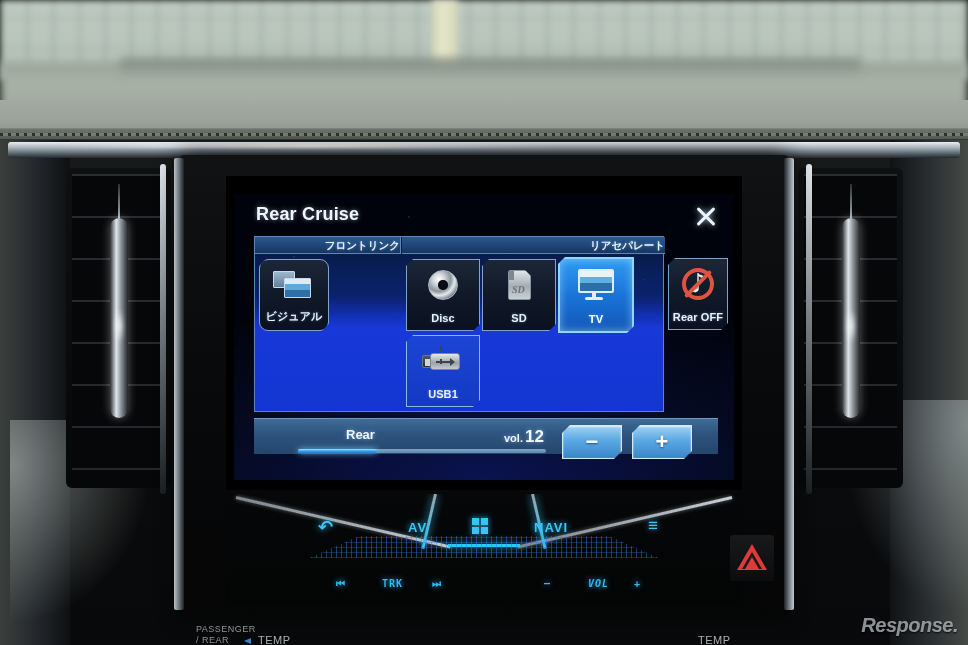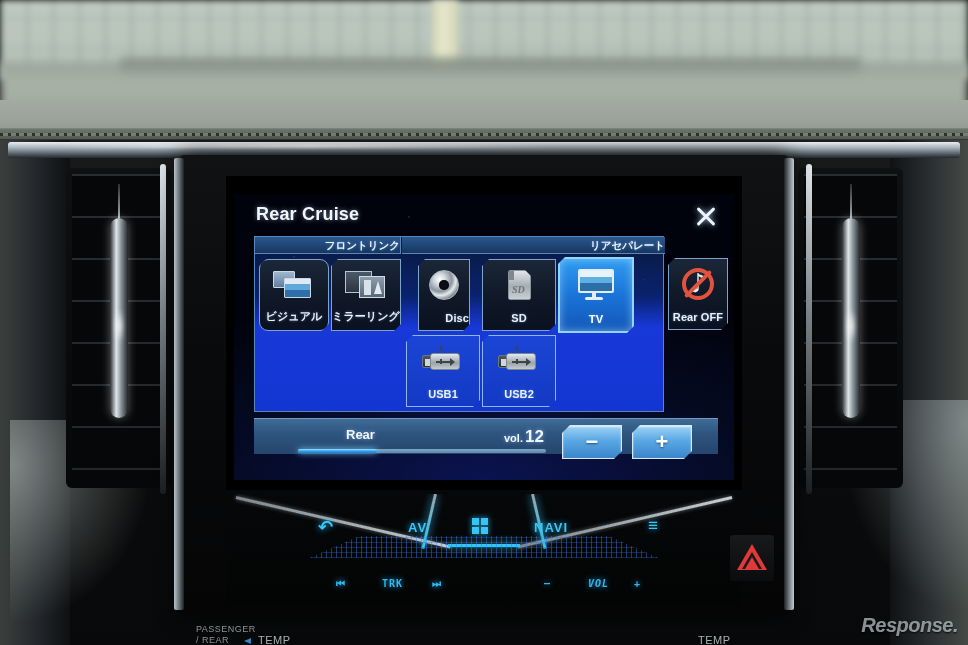--- a/index.html
+++ b/index.html
@@ -517,29 +517,22 @@
         <div class="ghead rear">リアセパレート</div>
 
         <div class="btn" style="left:4px; top:22px; width:70px; height:72px;border-radius:9px;">
           <div class="ic ic-visual">
             <div class="a"></div>
               <div class="b"></div>
           </div>
           <div class="lbl jp">ビジュアル</div>
         </div>
 
-        <div class="btn" style="left:76px; top:22px; width:70px; height:72px;">
-          <div class="ic ic-mirror">
-            <div class="m1"></div>
-              <div class="m2"></div>
-          </div>
-          <div class="lbl jp">ミラーリング</div>
-        </div>
-
-        <div class="btn" style="left:163px; top:22px; width:52px; height:72px;text-align:right;">
+
+        <div class="btn" style="left:151px; top:22px; width:74px; height:72px;">
           <div class="ic ic-disc">
             <div class="d"></div>
               <div class="h"></div>
           </div>
           <div class="lbl">Disc</div>
         </div>
 
         <div class="btn" style="left:227px; top:22px; width:74px; height:72px;">
           <div class="ic ic-sd">
             <div class="card"></div>
@@ -561,30 +554,20 @@
           <div class="ic ic-usb">
             <div class="cap"></div>
               <div class="body"></div>
             <div class="trid"></div>
               <div class="p1"></div>
               <div class="p2"></div>
           </div>
           <div class="lbl">USB1</div>
         </div>
 
-        <div class="btn onblue" style="left:227px; top:98px; width:74px; height:72px;">
-          <div class="ic ic-usb">
-            <div class="cap"></div>
-              <div class="body"></div>
-            <div class="trid"></div>
-              <div class="p1"></div>
-              <div class="p2"></div>
-          </div>
-          <div class="lbl">USB2</div>
-        </div>
       </div>
 
       <div class="btn" style="left:434px; top:64px; width:60px; height:72px;">
         <div class="ic ic-off">
           <div class="note">♪</div>
             <div class="ring"></div>
             <div class="slash"></div>
         </div>
         <div class="lbl">Rear OFF</div>
       </div>

